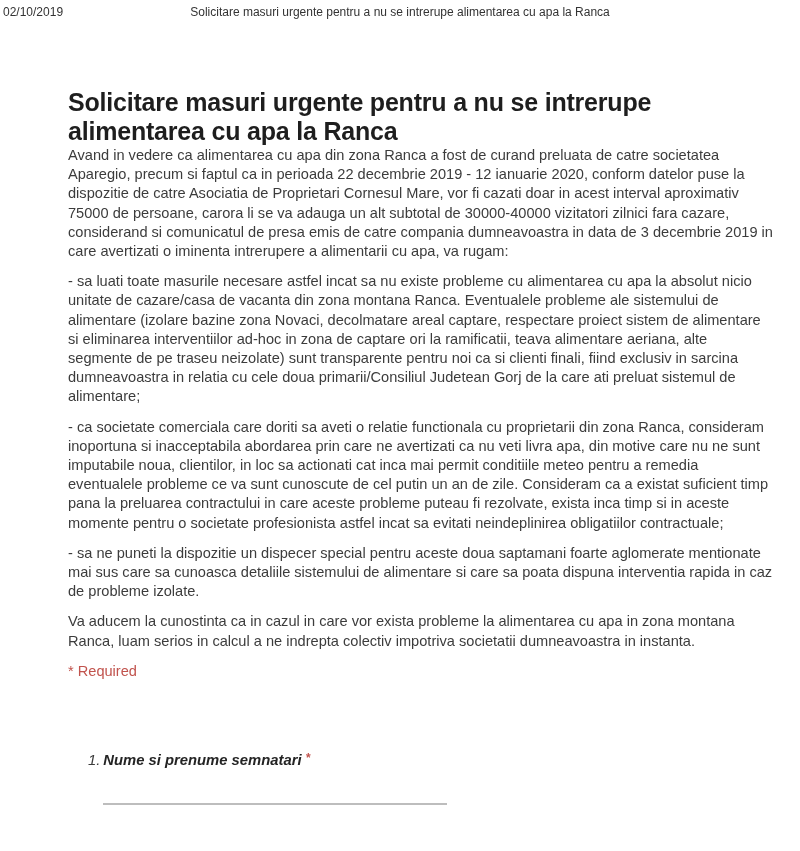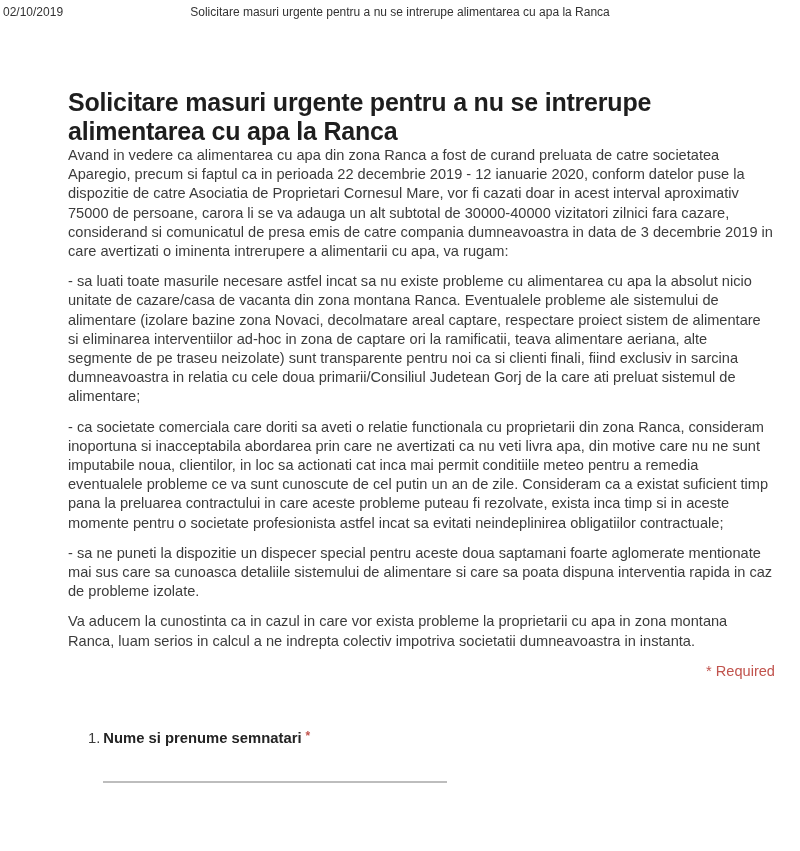--- a/index.html
+++ b/index.html
@@ -34,25 +34,25 @@
     margin: 0 0 11px 0;
     font-size: 14.6px;
     line-height: 19.2px;
   }
   p.par.first { }
   p.required-note {
     margin: 0;
     font-size: 14.6px;
     line-height: 19.2px;
     color: var(--required-red, #c1534d);
-    text-align: right;
   }
   .question {
-    margin-top: 46px;
+    margin-top: 68px;
     padding-left: 20px;
+    font-style: italic;
   }
   .q-row { font-size: 14.8px; line-height: 19px; }
   .q-num { color: var(--body-text, #3c3c3c); margin-right: 3px; }
   .q-label { font-weight: 700; color: #242424; }
   .q-req {
     color: var(--required-red, #c1534d);
     font-weight: 700;
     font-size: 12px;
     vertical-align: 3px;
     margin-left: 4px;
@@ -80,21 +80,21 @@
 
     <p class="par first">Avand in vedere ca alimentarea cu apa din zona Ranca a fost de curand preluata de catre societatea Aparegio, precum si faptul ca in perioada 22 decembrie 2019 - 12 ianuarie 2020, conform datelor puse la dispozitie de catre Asociatia de Proprietari Cornesul Mare, vor fi cazati doar in acest interval aproximativ 75000 de persoane, carora li se va adauga un alt subtotal de 30000-40000 vizitatori zilnici fara cazare, considerand si comunicatul de presa emis de catre compania dumneavoastra in data de 3 decembrie 2019 in care avertizati o iminenta intrerupere a alimentarii cu apa, va rugam:</p>
 
     <p class="par">- sa luati toate masurile necesare astfel incat sa nu existe probleme cu alimentarea cu apa la absolut nicio unitate de cazare/casa de vacanta din zona montana Ranca. Eventualele probleme ale sistemului de alimentare (izolare bazine zona Novaci, decolmatare areal captare, respectare proiect sistem de alimentare si eliminarea interventiilor ad-hoc in zona de captare ori la ramificatii, teava alimentare aeriana, alte segmente de pe traseu neizolate) sunt transparente pentru noi ca si clienti finali, fiind exclusiv in sarcina dumneavoastra in relatia cu cele doua primarii/Consiliul Judetean Gorj de la care ati preluat sistemul de alimentare;</p>
 
     <p class="par">- ca societate comerciala care doriti sa aveti o relatie functionala cu proprietarii din zona Ranca, consideram inoportuna si inacceptabila abordarea prin care ne avertizati ca nu veti livra apa, din motive care nu ne sunt imputabile noua, clientilor, in loc sa actionati cat inca mai permit conditiile meteo pentru a remedia eventualele probleme ce va sunt cunoscute de cel putin un an de zile. Consideram ca a existat suficient timp pana la preluarea contractului in care aceste probleme puteau fi rezolvate, exista inca timp si in aceste momente pentru o societate profesionista astfel incat sa evitati neindeplinirea obligatiilor contractuale;</p>
 
 
     <p class="par">- sa ne puneti la dispozitie un dispecer special pentru aceste doua saptamani foarte aglomerate mentionate mai sus care sa cunoasca detaliile sistemului de alimentare si care sa poata dispuna interventia rapida in caz de probleme izolate.</p>
 
-    <p class="par">Va aducem la cunostinta ca in cazul in care vor exista probleme la proprietarii cu apa in zona montana Ranca, luam serios in calcul a ne indrepta colectiv impotriva societatii dumneavoastra in instanta.</p>
+    <p class="par">Va aducem la cunostinta ca in cazul in care vor exista probleme la alimentarea cu apa in zona montana Ranca, luam serios in calcul a ne indrepta colectiv impotriva societatii dumneavoastra in instanta.</p>
 
     <p class="required-note">* Required</p>
 
     <section class="question">
       <div class="q-row">
         <span class="q-num">1.</span><span class="q-label">Nume si prenume semnatari</span><span class="q-req">*</span>
       </div>
       <div class="answer-line"></div>
     </section>
 

